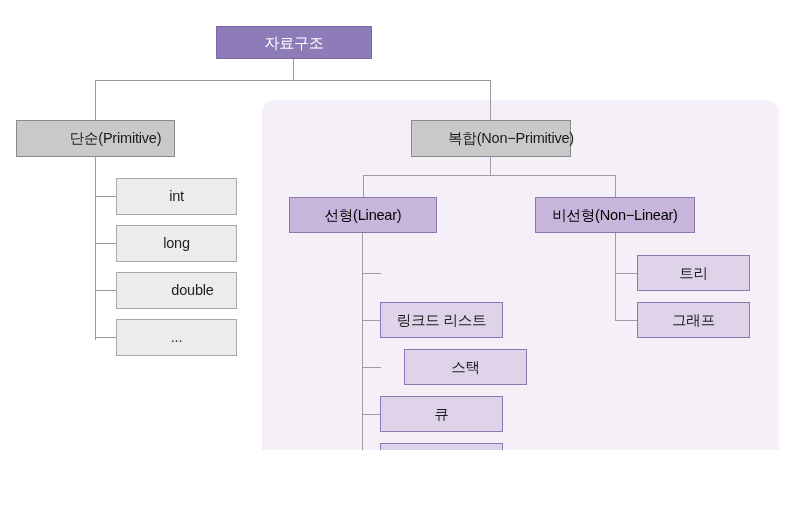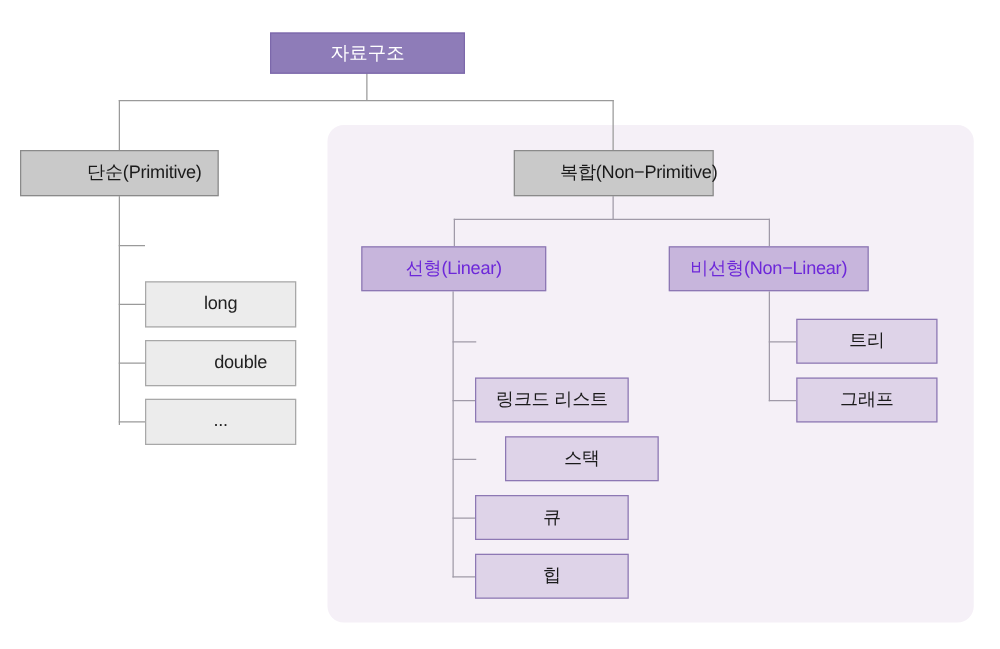--- a/index.html
+++ b/index.html
@@ -6,21 +6,21 @@
     margin: 0;
     padding: 0;
     background: #ffffff;
   }
   body {
     font-family: "Liberation Sans", "DejaVu Sans", sans-serif;
   }
   #canvas {
     position: relative;
     width: 800px;
-    height: 519px;
+    height: 450px;
     background: #ffffff;
     overflow: hidden;
   }
 
   
   .panel {
     position: absolute;
     left: 262px;
     top: 100px;
     width: 517px;
@@ -69,21 +69,21 @@
     padding-left: 40px;
   }
   .node.leaf-gray {
     background: #ececec;
     border: 1px solid #a8a8a8;
     color: #222222;
   }
   .node.cat-purple {
     background: #c7b5dc;
     border: 1px solid #8d78b4;
-    color: #6d28d9;
+    color: #000000;
   }
   .node.leaf-purple {
     background: #ded3e8;
     border: 1px solid #8d78b4;
     color: #1a1a1a;
   }
 </style>
 </head>
 <body>
 
@@ -120,20 +120,21 @@
   <div class="ln-v pl" style="left:615px; top:233px; height:88px;"></div>
   <div class="ln-h pl" style="left:615px; top:273px; width:22px;"></div>
   <div class="ln-h pl" style="left:615px; top:320px; width:22px;"></div>
 
   <div class="node root" style="left:216px; top:26px; width:156px; height:33px;">자료구조</div>
 
   <div class="node branch" style="left:16px; top:120px; width:159px; height:37px;">단순(Primitive)</div>
 
   <div class="node branch" style="left:411px; top:120px; width:160px; height:37px;">복합(Non−Primitive)</div>
 
+  <div class="node leaf-gray" style="left:116px; top:178px; width:121px; height:37px;">int</div>
 
   <div class="node leaf-gray" style="left:116px; top:225px; width:121px; height:37px;">long</div>
 
   <div class="node leaf-gray" style="left:116px; top:272px; width:121px; height:37px;padding-left:32px;">double</div>
 
   <div class="node leaf-gray" style="left:116px; top:319px; width:121px; height:37px;">...</div>
 
   <div class="node cat-purple" style="left:289px; top:197px; width:148px; height:36px;">선형(Linear)</div>
 
   <div class="node cat-purple" style="left:535px; top:197px; width:160px; height:36px;">비선형(Non−Linear)</div>

